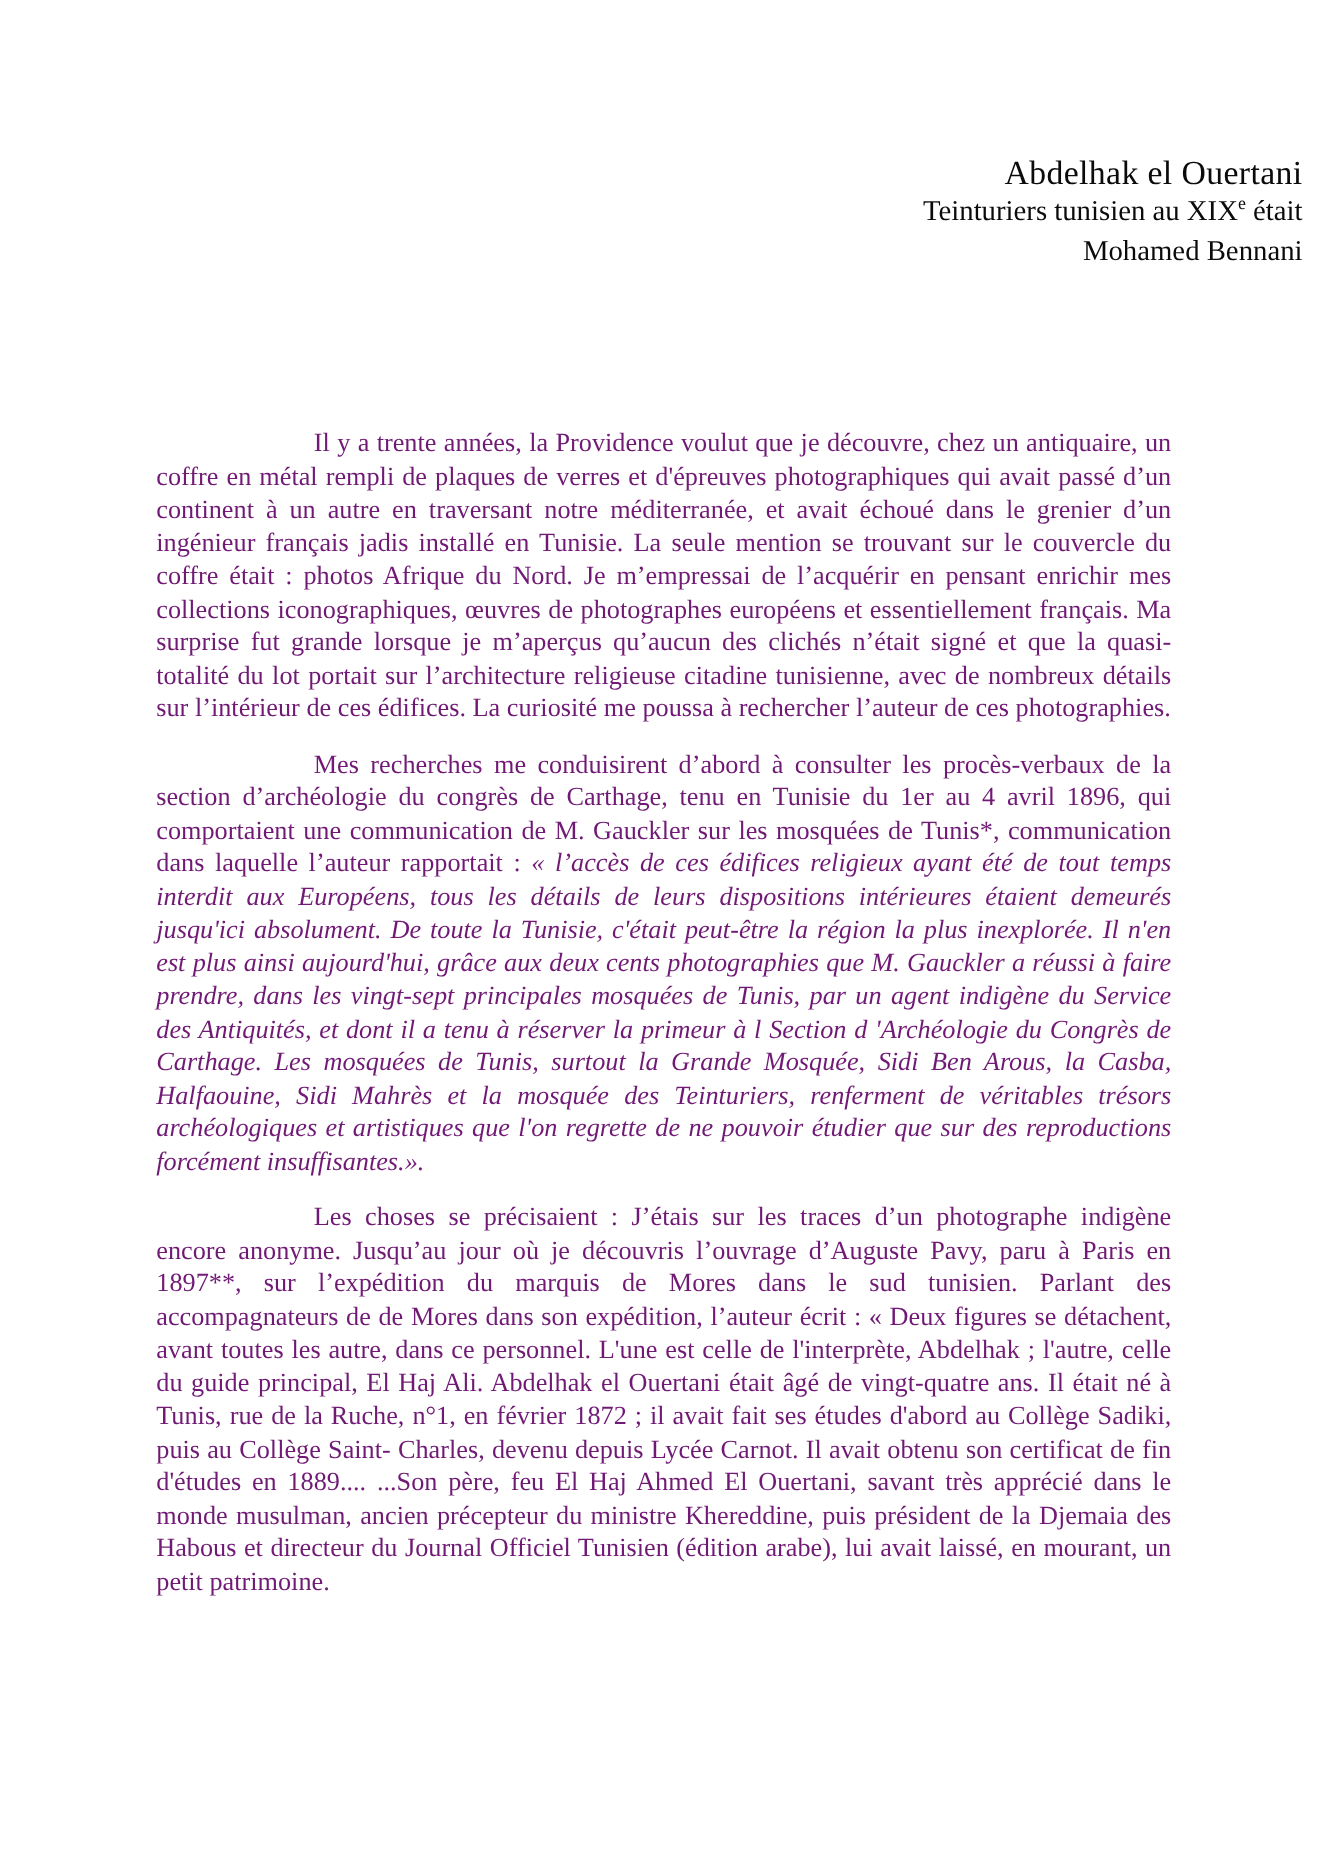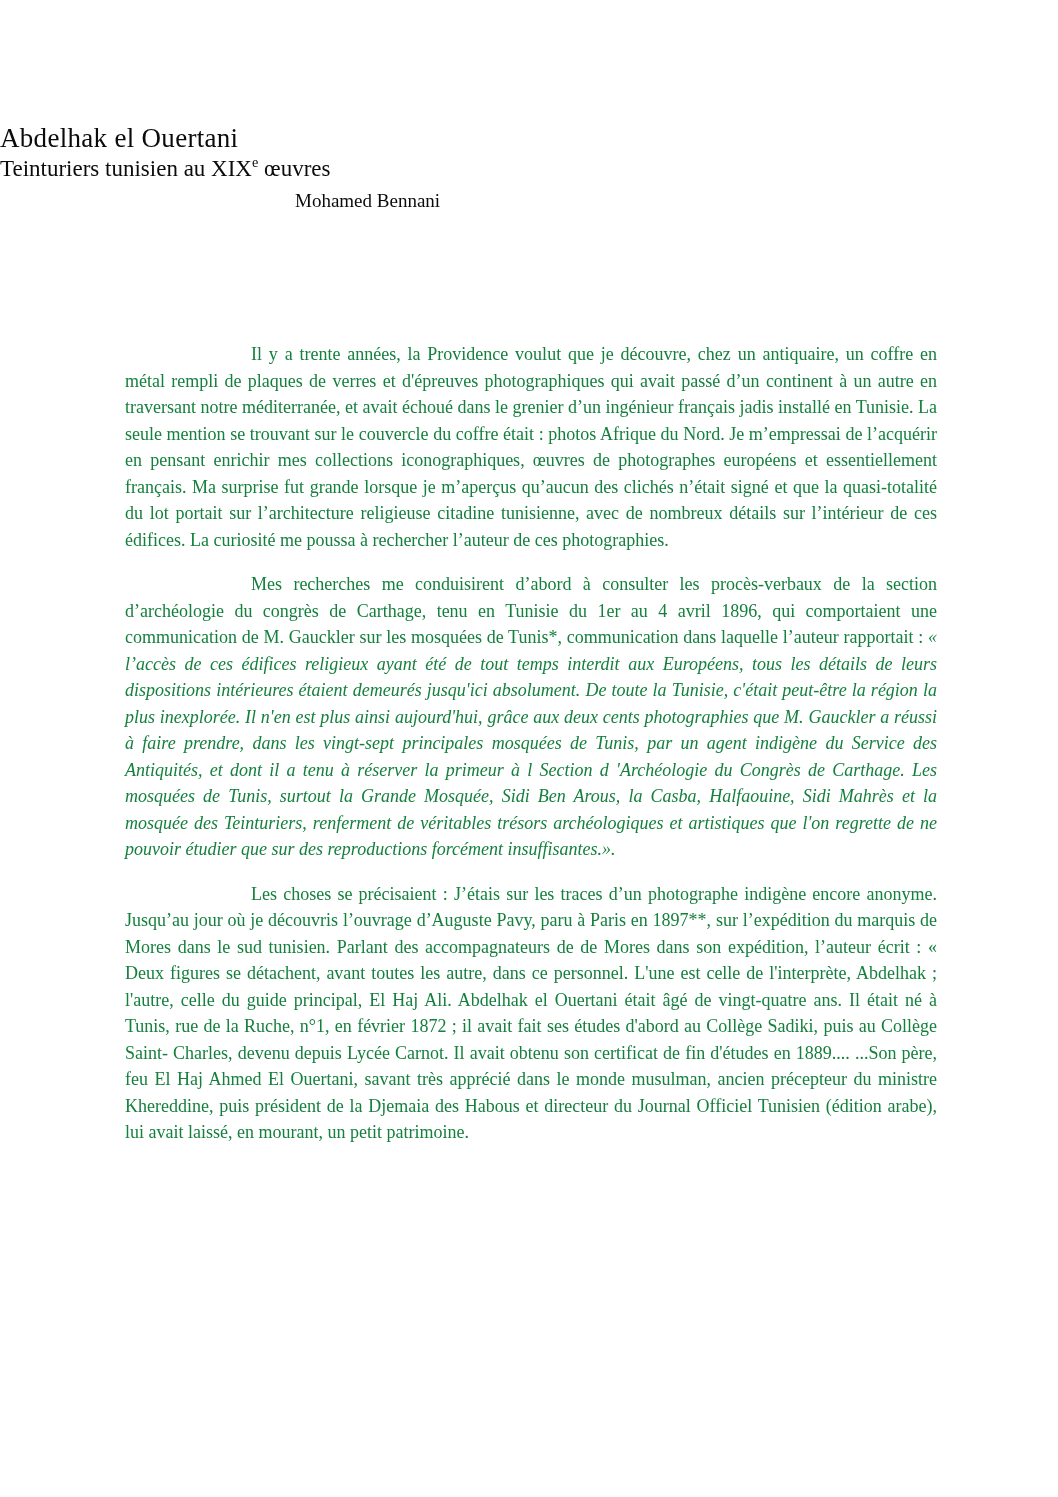--- a/index.html
+++ b/index.html
@@ -13,22 +13,22 @@
     height: 1497px;
     background: #ffffff;
     color: #101010;
     font-family: "Liberation Serif", serif;
     overflow: hidden;
   }
   .header-block {
     position: absolute;
     top: 122px;
     left: 0;
-    right: 0;
-    text-align: left;
+    right: 16px;
+    text-align: right;
   }
   .doc-title {
     margin: 0;
     font-size: 27px;
     font-weight: 400;
     line-height: 32px;
     letter-spacing: 0.3px;
     color: #0b0b0b;
   }
   .doc-subtitle {
@@ -37,51 +37,51 @@
     font-weight: 400;
     line-height: 30px;
     color: #0b0b0b;
   }
   .doc-subtitle sup {
     font-size: 0.62em;
     line-height: 0;
   }
   .doc-author {
     margin-top: 4px;
-    font-size: 19px;
+    font-size: 23px;
     line-height: 26px;
     
     padding-left: 295px;
     color: #0b0b0b;
   }
   .body-block {
     position: absolute;
     top: 341px;
     left: 125px;
     width: 812px;
-    font-size: 18px;
+    font-size: 21px;
     line-height: 26.5px;
     text-align: justify;
-    color: #15803d;
+    color: #701a75;
   }
   .body-block p {
     margin: 0 0 18px 0;
     text-indent: 126px;
   }
   .seg-normal { font-style: normal; }
   .seg-italic { font-style: italic; margin-top: 25px; }
 </style>
 </head>
 <body>
 
 <div class="page">
 
   <div class="header-block">
     <h1 class="doc-title">Abdelhak el Ouertani</h1>
-    <div class="doc-subtitle"><span>Teinturiers tunisien au XIX</span><sup>e</sup><span> œuvres</span></div>
+    <div class="doc-subtitle"><span>Teinturiers tunisien au XIX</span><sup>e</sup><span> était</span></div>
     <div class="doc-author">Mohamed Bennani</div>
   </div>
 
   <div class="body-block">
     <p><span class="seg-normal">Il y a trente années, la Providence voulut que je découvre, chez un antiquaire, un coffre en métal rempli de plaques de verres et d'épreuves photographiques qui avait passé d’un continent à un autre en traversant notre méditerranée, et avait échoué dans le grenier d’un ingénieur français jadis installé en Tunisie. La seule mention se trouvant sur le couvercle du coffre était : photos Afrique du Nord. Je m’empressai de l’acquérir en pensant enrichir mes collections iconographiques, œuvres de photographes européens et essentiellement français. Ma surprise fut grande lorsque je m’aperçus qu’aucun des clichés n’était signé et que la quasi-totalité du lot portait sur l’architecture religieuse citadine tunisienne, avec de nombreux détails sur l’intérieur de ces édifices. La curiosité me poussa à rechercher l’auteur de ces photographies.</span><span class="seg-italic"></span></p>
 
     <p><span class="seg-normal">Mes recherches me conduisirent d’abord à consulter les procès-verbaux de la section d’archéologie du congrès de Carthage, tenu en Tunisie du 1er au 4 avril 1896, qui comportaient une communication de M. Gauckler sur les mosquées de Tunis*, communication dans laquelle l’auteur rapportait : </span><span class="seg-italic">« l’accès de ces édifices religieux ayant été de tout temps interdit aux Européens, tous les détails de leurs dispositions intérieures étaient demeurés jusqu'ici absolument. De toute la Tunisie, c'était peut-être la région la plus inexplorée. Il n'en est plus ainsi aujourd'hui, grâce aux deux cents photographies que M. Gauckler a réussi à faire prendre, dans les vingt-sept principales mosquées de Tunis, par un agent indigène du Service des Antiquités, et dont il a tenu à réserver la primeur à l Section d 'Archéologie du Congrès de Carthage. Les mosquées de Tunis, surtout la Grande Mosquée, Sidi Ben Arous, la Casba, Halfaouine, Sidi Mahrès et la mosquée des Teinturiers, renferment de véritables trésors archéologiques et artistiques que l'on regrette de ne pouvoir étudier que sur des reproductions forcément insuffisantes.».</span></p>
 
     <p><span class="seg-normal">Les choses se précisaient : J’étais sur les traces d’un photographe indigène encore anonyme. Jusqu’au jour où je découvris l’ouvrage d’Auguste Pavy, paru à Paris en 1897**, sur l’expédition du marquis de Mores dans le sud tunisien. Parlant des accompagnateurs de de Mores dans son expédition, l’auteur écrit : « Deux figures se détachent, avant toutes les autre, dans ce personnel. L'une est celle de l'interprète, Abdelhak ; l'autre, celle du guide principal, El Haj Ali. Abdelhak el Ouertani était âgé de vingt-quatre ans. Il était né à Tunis, rue de la Ruche, n°1, en février 1872 ; il avait fait ses études d'abord au Collège Sadiki, puis au Collège Saint- Charles, devenu depuis Lycée Carnot. Il avait obtenu son certificat de fin d'études en 1889.... ...Son père, feu El Haj Ahmed El Ouertani, savant très apprécié dans le monde musulman, ancien précepteur du ministre Khereddine, puis président de la Djemaia des Habous et directeur du Journal Officiel Tunisien (édition arabe), lui avait laissé, en mourant, un petit patrimoine.</span><span class="seg-italic"></span></p>
   </div>

